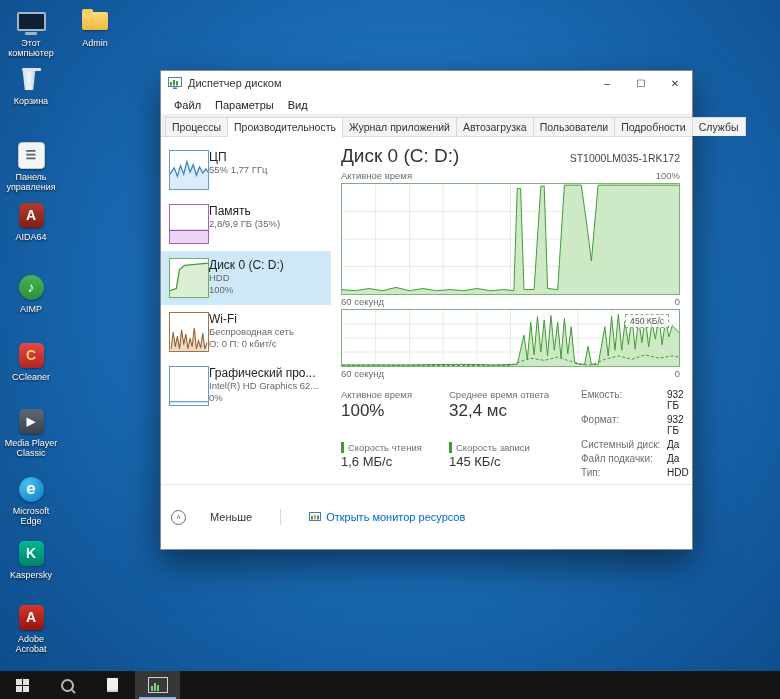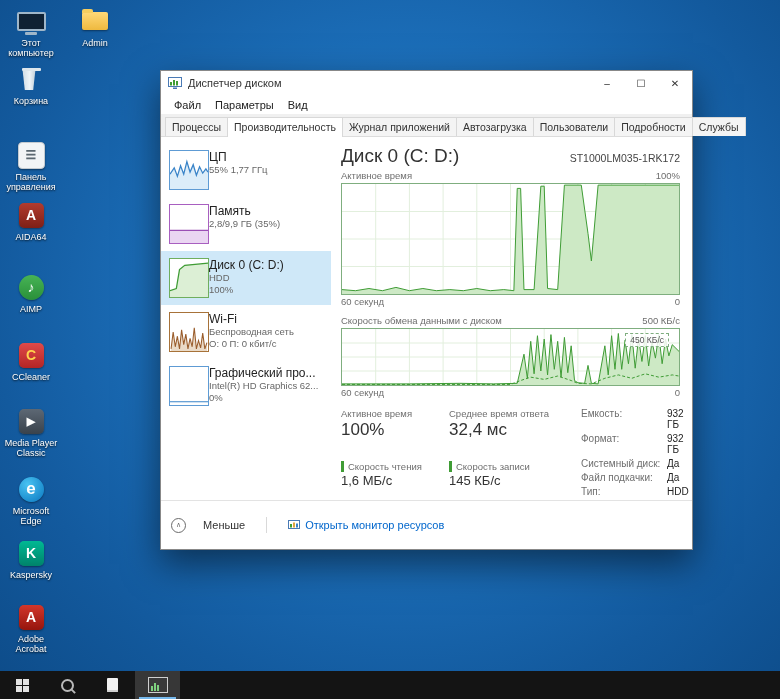--- a/index.html
+++ b/index.html
@@ -62,21 +62,21 @@
   .stats-grid{display:grid;grid-template-columns:100px 118px;column-gap:8px;row-gap:12px;flex:0 0 auto;}
   .stat-label{font-size:9.5px;color:#6e6e6e;display:flex;align-items:center;gap:4px;}
   .stat-value{font-size:17px;font-weight:300;color:#333;margin-top:1px;}
   .stat-value.small{font-size:13px;}
   .marker{display:inline-block;width:0;height:11px;border-left:3px solid #3f9c35;}
   .marker.dashed{border-left-style:dashed;}
   .details{flex:1;margin-left:14px;display:grid;grid-template-columns:86px 1fr;font-size:10px;row-gap:3px;align-content:start;}
   .det-label{color:#6e6e6e;}
   .det-value{color:#222;}
   
-  .statusbar{flex:0 0 auto;height:32px;border-top:1px solid #e3e3e3;display:flex;align-items:center;padding:8px 10px;gap:17px;background:#fff;}
+  .statusbar{flex:0 0 auto;height:32px;border-top:1px solid #e3e3e3;display:flex;align-items:center;padding:16px 10px;gap:24px;background:#fff;}
   .circ{width:13px;height:13px;border:1px solid #6b6b6b;border-radius:50%;display:flex;align-items:center;justify-content:center;font-size:7px;color:#6b6b6b;}
   .less-lbl{font-size:11px;color:#333;}
   .sb-sep{width:1px;height:16px;background:#d9d9d9;margin:0 4px;}
   .resmon{display:flex;align-items:center;gap:5px;}
   .res-link{font-size:11px;color:#0066cc;}
   
   .taskbar{position:absolute;left:0;bottom:0;width:100%;height:28px;background:#141414;display:flex;align-items:stretch;z-index:10;}
   .tb-item{width:45px;display:flex;align-items:center;justify-content:center;position:relative;}
   .tb-item.active{background:rgba(255,255,255,.15);}
   .tb-item.active::after{content:"";position:absolute;bottom:0;left:4px;right:4px;height:2px;background:#76b9ed;}
@@ -295,24 +295,20 @@
               <line x1="0" x2="100" y1="75" y2="75" stroke="#e2efdd" vector-effect="non-scaling-stroke"></line>
               <polygon points="0,100 0,96 4,97 8,95 12,97 16,94 20,97 24,95 28,97 32,96 36,97 40,95 44,97 48,96 51,97 52,4 53,4 54,96 57,96 59,2 60,2 61,95 64,96 66,1 71,1 73,45 74,70 76,1 100,1 100,100" fill="#cde9c5"></polygon>
               <polyline points="0,96 4,97 8,95 12,97 16,94 20,97 24,95 28,97 32,96 36,97 40,95 44,97 48,96 51,97 52,4 53,4 54,96 57,96 59,2 60,2 61,95 64,96 66,1 71,1 73,45 74,70 76,1 100,1" fill="none" stroke="#3f9c35" stroke-width="1" vector-effect="non-scaling-stroke"></polyline>
             </svg>
         </div>
         <div class="ch-foot">
           <span>60 секунд</span>
           <span>0</span>
         </div>
 
-        <div class="ch-head" style="margin-top:8px;">
-          <span>Скорость обмена данными с диском</span>
-          <span>500 КБ/с</span>
-        </div>
         <div class="plot-wrap h56">
           <span class="scale-box">450 КБ/с</span>
           <svg class="plot" id="c2" viewBox="0 0 100 100" preserveAspectRatio="none">
               <line x1="10" x2="10" y1="0" y2="100" stroke="#e2efdd" vector-effect="non-scaling-stroke"></line>
               <line x1="20" x2="20" y1="0" y2="100" stroke="#e2efdd" vector-effect="non-scaling-stroke"></line>
               <line x1="30" x2="30" y1="0" y2="100" stroke="#e2efdd" vector-effect="non-scaling-stroke"></line>
               <line x1="40" x2="40" y1="0" y2="100" stroke="#e2efdd" vector-effect="non-scaling-stroke"></line>
               <line x1="50" x2="50" y1="0" y2="100" stroke="#e2efdd" vector-effect="non-scaling-stroke"></line>
               <line x1="60" x2="60" y1="0" y2="100" stroke="#e2efdd" vector-effect="non-scaling-stroke"></line>
               <line x1="70" x2="70" y1="0" y2="100" stroke="#e2efdd" vector-effect="non-scaling-stroke"></line>

